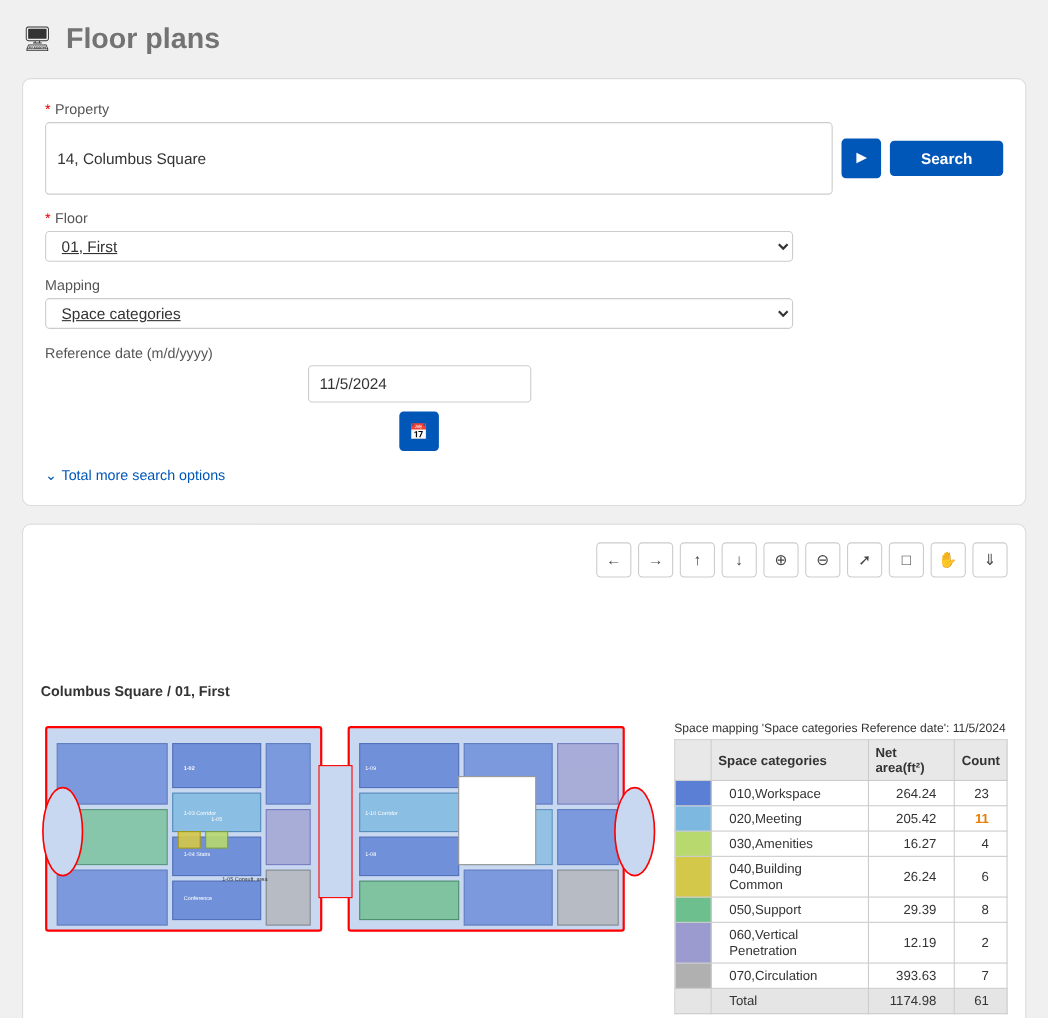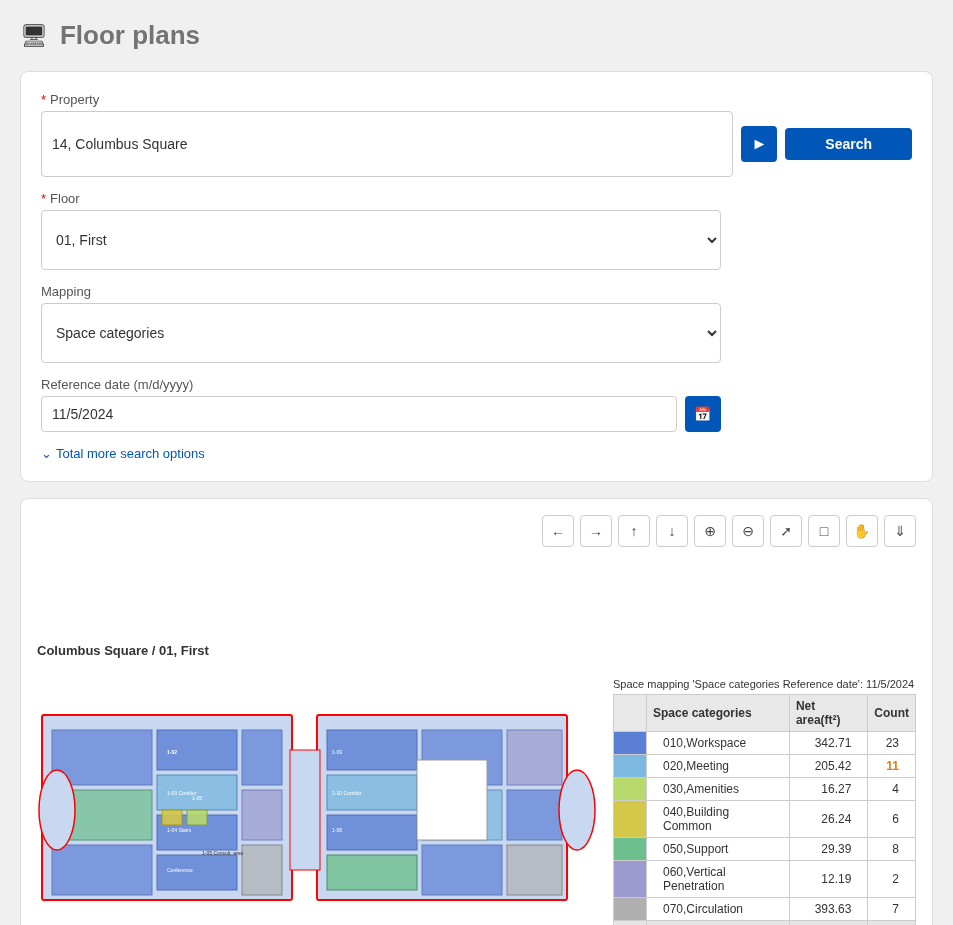--- a/index.html
+++ b/index.html
@@ -23,30 +23,31 @@
       font-size: 14px; color: #333; outline: none;
     }
     
     .arrow-btn {
       background: #0057b8; color: #fff; border: none; border-radius: 4px;
       width: 36px; height: 36px; cursor: pointer; display: flex; align-items: center; justify-content: center;
       font-size: 16px; flex-shrink: 0;
     }
     .search-btn {
       background: #0057b8; color: #fff; border: none; border-radius: 4px;
-      padding: 8px 40px; font-size: 14px; font-weight: 600; cursor: pointer; white-space: nowrap;
+      padding: 8px 28px; font-size: 14px; font-weight: 600; cursor: pointer; white-space: nowrap;
     }
     
     .select-input {
-      width: 100%; border: 1px solid #ccc; border-radius: 4px; padding: 20px 10px;
+      width: 100%; border: 1px solid #ccc; border-radius: 4px; padding: 4px 10px;
       font-size: 14px; color: #333; background: #fff; appearance: auto; outline: none;
       max-width: 680px;
-    }
-    
-    .date-row { display: flex; gap: 8px; max-width: 680px; }
+      text-decoration: underline;
+    }
+    
+    .date-row { display: flex; align-items: center; gap: 8px; max-width: 680px; flex-direction: column; }
     .date-input { 
       flex: 1; border: 1px solid #ccc; border-radius: 4px; padding: 8px 10px;
       font-size: 14px; color: #333; outline: none;
     }
     .calendar-btn {
       background: #0057b8; color: #fff; border: none; border-radius: 4px;
       width: 36px; height: 36px; cursor: pointer; display: flex; align-items: center; justify-content: center;
       font-size: 14px; flex-shrink: 0;
     }
     
@@ -55,21 +56,21 @@
     
     .floorplan-card { background: #fff; border-radius: 8px; border: 1px solid #ddd; padding: 16px; }
     
     .toolbar { display: flex; align-items: center; gap: 6px; justify-content: flex-end; margin-bottom: 16px; }
     .tool-btn {
       background: #fff; border: 1px solid #ccc; border-radius: 4px;
       width: 32px; height: 32px; cursor: pointer; display: flex; align-items: center; justify-content: center;
       font-size: 14px; color: #444;
     }
     
-    .floorplan-area { display: flex; gap: 16px; align-items: center; margin-top: 20px; }
+    .floorplan-area { display: flex; gap: 16px; align-items: flex-start; margin-top: 20px; }
     
     .floorplan-label { font-weight: 700; font-size: 13px; margin-bottom: 6px; }
     
     .floorplan-svg-container { flex: 1; }
     
     
     .legend-table-wrap { min-width: 260px; }
     .legend-title { font-size: 11px; color: #333; margin-bottom: 4px; }
     .legend-table { border-collapse: collapse; width: 100%; font-size: 12px; }
     .legend-table th { background: #e8e8e8; padding: 4px 6px; text-align: left; border: 1px solid #ccc; font-weight: 600; }
@@ -223,21 +224,21 @@
               <th class="color-cell"></th>
               <th>Space categories</th>
               <th>Net area(ft²)</th>
               <th>Count</th>
             </tr>
           </thead>
           <tbody id="legend-tbody">
           <tr>
                 <td class="color-cell" style="background-color: rgb(91, 127, 212);"></td>
                 <td>010,Workspace</td>
-                <td class="num">342.71</td>
+                <td class="num">264.24</td>
                 <td class="num">23</td>
               </tr>
               <tr>
                 <td class="color-cell" style="background-color: rgb(125, 184, 224);"></td>
                 <td>020,Meeting</td>
                 <td class="num">205.42</td>
                 <td class="num count-orange">11</td>
               </tr>
               <tr>
                 <td class="color-cell" style="background-color: rgb(184, 217, 110);"></td>

